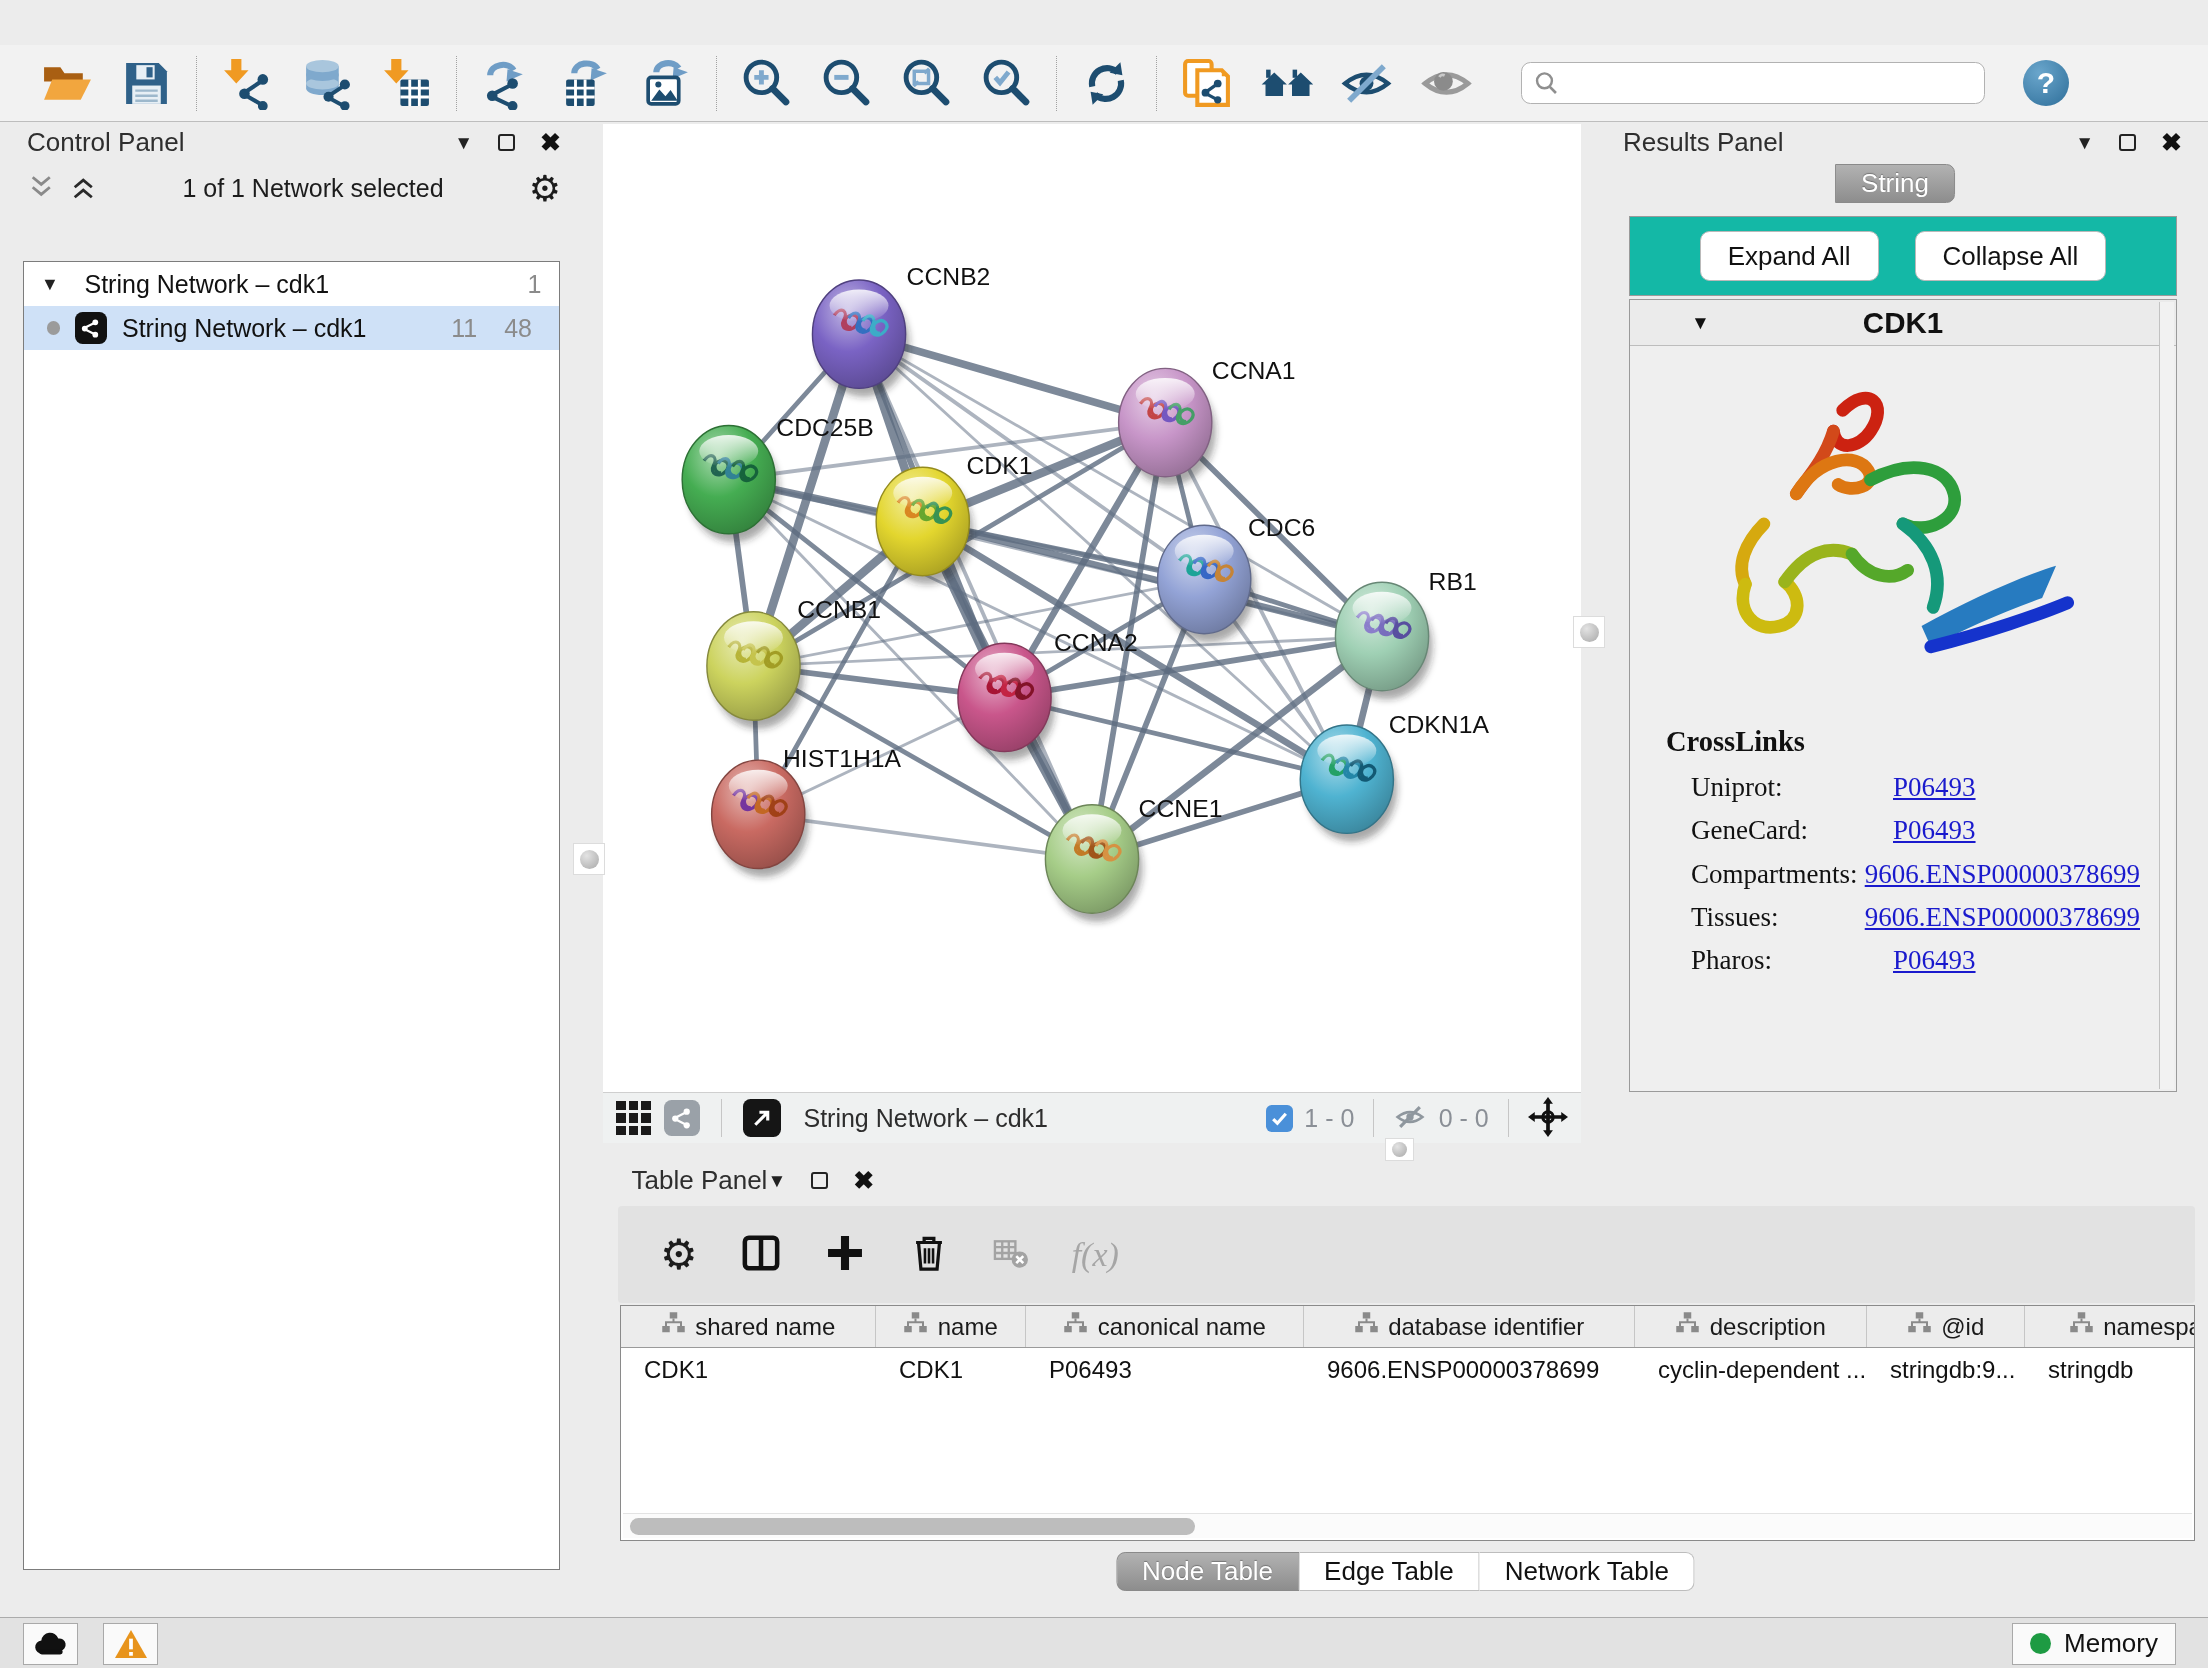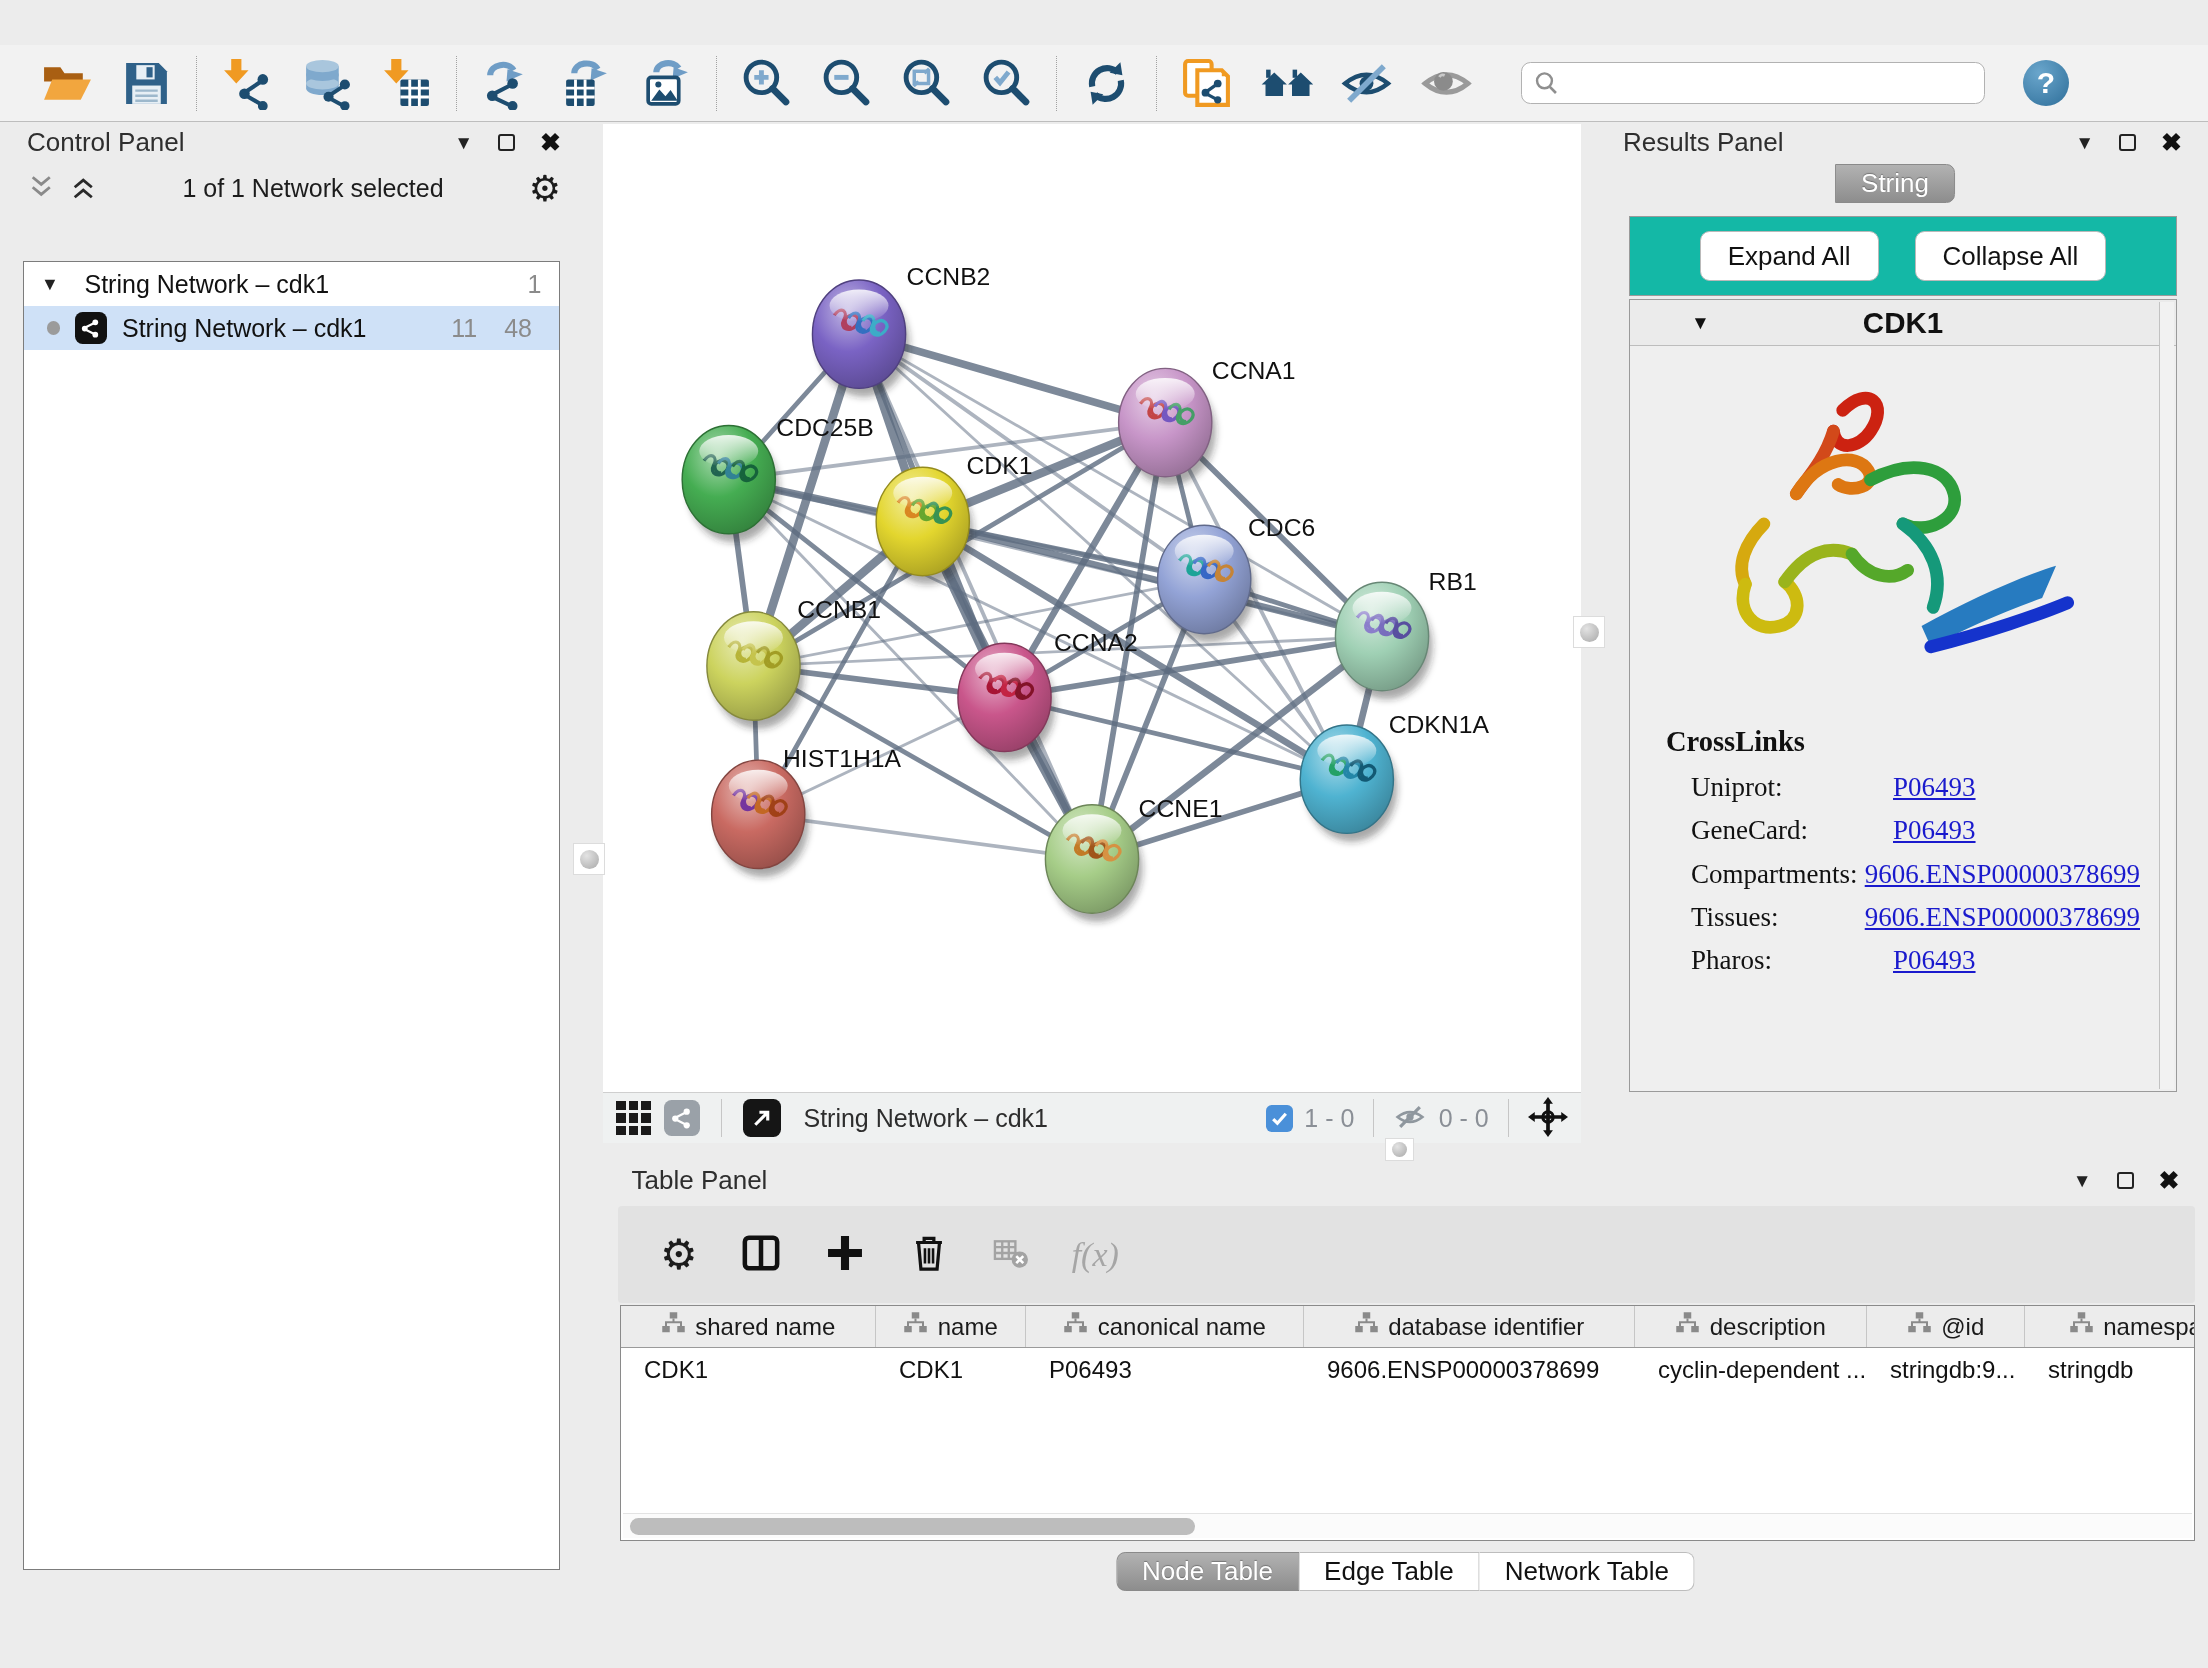--- a/index.html
+++ b/index.html
@@ -101,21 +101,21 @@
   .rp-cross{padding:0 36px;font-family:"Liberation Serif",serif;font-size:27px;color:#111}
   .cl-title{font-weight:bold;font-size:28.5px;margin:5.7px 0 13.3px 0}
   .cl-row{display:flex;margin:12.4px 0 12.4px 25px}
   .cl-label{width:202px}
   .cl-link{text-decoration:underline}
   .rp-scroll{position:absolute;right:1.9px;top:1.9px;bottom:1.9px;width:15px;background:#f2f2f2;
     border-left:1px solid #c2c2c2}
 
   
   .table-panel{position:absolute;left:603px;top:1160px;width:1605px;height:457px;background:#ececec}
-  .tp-header{height:40px;display:flex;align-items:center;justify-content:space-between;padding:0 28.5px}
+  .tp-header{height:40px;display:flex;align-items:center;justify-content:flex-start;padding:0 28.5px}
   .tp-toolbar{position:absolute;left:15px;right:13.3px;top:46px;height:97px;background:#e2e2e2;
     border-radius:3.8px;display:flex;align-items:center;gap:42px;padding:0 42px}
   .fx{font-family:"Liberation Serif",serif;font-style:italic;font-size:34px;color:#a6a6a6}
   .tp-table{position:absolute;left:17px;right:13.3px;top:145px;height:236px;background:#fff;
     border:1.9px solid #8a8a8a;overflow:hidden}
   .tp-thead{display:flex;height:42px;background:#ececec;border-bottom:1.9px solid #9a9a9a;overflow:hidden}
   .th{display:flex;align-items:center;justify-content:center;gap:9.5px;font-size:24px;color:#1a1a1a;
     border-right:1px solid #c6c6c6;flex:none;white-space:nowrap;overflow:hidden}
   .tp-row{display:flex;height:44px;align-items:center;font-size:24px;color:#111}
   .td{padding-left:23px;flex:none;white-space:nowrap;overflow:hidden}
@@ -913,15 +913,34 @@
   <div class="split-dot" style="left:573px;top:843px">
       <i></i>
     </div>
   <div class="split-dot" style="left:1573px;top:616px">
       <i></i>
     </div>
   <div class="split-dot" style="left:1385px;top:1138px;width:28.5px;height:23px">
       <i style="width:15px;height:15px"></i>
     </div>
 
+  <div class="statusbar">
+    <span class="sb-btn" style="left:23px">
+      <svg viewBox="0 0 26 18" width="38" height="27">
+          <path d="M7 16a4.5 4.5 0 0 1-.6-9A6 6 0 0 1 18 5.6 4.2 4.2 0 0 1 19.5 14z" fill="#111"></path>
+          <rect x="5" y="13" width="16" height="3.5" rx="1.7" fill="#111"></rect>
+        </svg>
+    </span>
+    <span class="sb-btn" style="left:103px">
+      <svg viewBox="0 0 26 24" width="36" height="32">
+          <path d="M13 1.5L25 22.5H1z" fill="#e8941c"></path>
+          <rect x="11.6" y="8" width="2.8" height="8" fill="#fff"></rect>
+          <rect x="11.6" y="18" width="2.8" height="2.8" fill="#fff"></rect>
+        </svg>
+    </span>
+    <span class="memory-btn">
+      <span class="mem-dot"></span>
+      <span>Memory</span>
+    </span>
+  </div>
 
 </div>
 
 
 </body></html>

